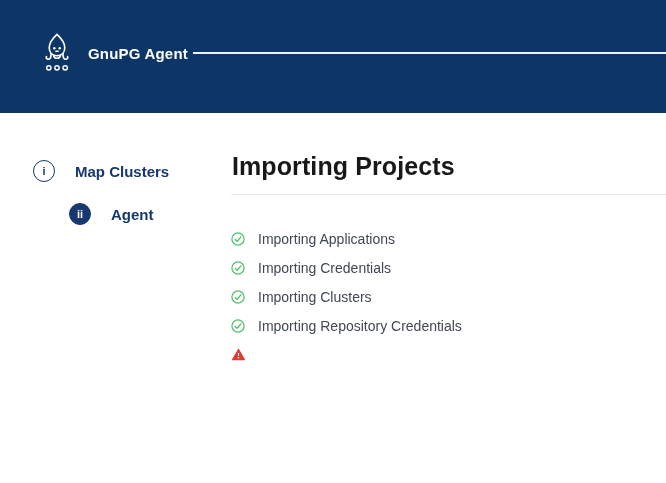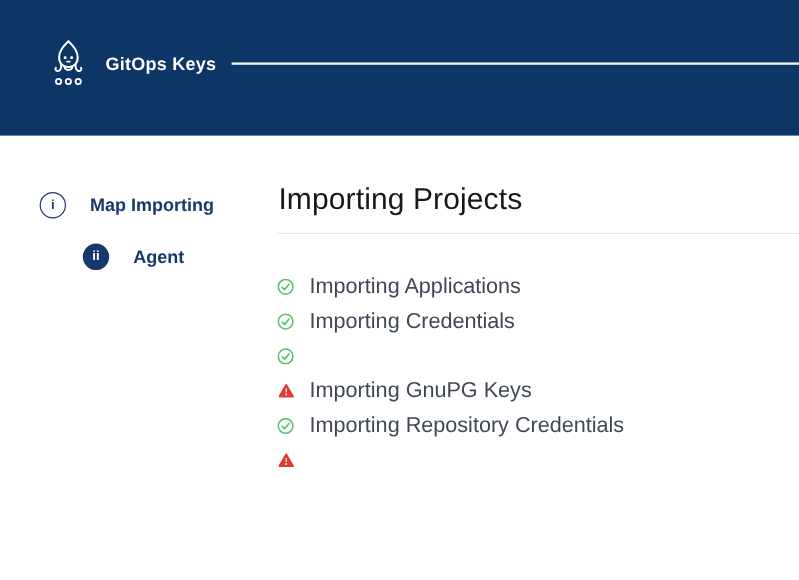--- a/index.html
+++ b/index.html
@@ -53,34 +53,34 @@
     margin-left: 20px;
     font-size: 15px; font-weight: 700;
     color: var(--navy, #17386e);
     white-space: nowrap;
   }
 
   
   .content { position: absolute; left: 231px; top: 151px; right: 0; }
   .page-title {
     margin: 0 0 0 1px;
-    font-size: 25px; line-height: 30px; font-weight: 400;
+    font-size: 25px; line-height: 30px; font-weight: 700;
     color: #17181a; letter-spacing: 0.1px;
   }
   .title-rule { margin-top: 13px; height: 1px; background: var(--divider, #e7e7e7); }
   .import-list { list-style: none; margin: 29px 0 0 0; padding: 0; }
   .import-row { display: flex; align-items: center; height: 29px; }
   .row-icon {
     width: 14px; height: 14px; flex: 0 0 auto;
     display: flex; align-items: center; justify-content: center;
   }
   .row-icon svg { display: block; }
   .row-label {
     margin-left: 13px;
-    font-size: 18px; color: var(--list-text, #404755);
+    font-size: 14px; color: var(--list-text, #404755);
     white-space: nowrap;
   }
 </style>
 </head>
 <body>
 
 <div class="app">
 
   <header class="topbar">
     <span class="logo">
@@ -94,28 +94,28 @@
         </g>
         <circle cx="18.7" cy="19.3" r="1.5" fill="#ffffff"></circle>
         <circle cx="25.3" cy="19.3" r="1.5" fill="#ffffff"></circle>
         <g stroke="#ffffff" stroke-width="1.8" fill="none">
           <circle cx="12" cy="43.4" r="2.7"></circle>
           <circle cx="22" cy="43.4" r="2.7"></circle>
           <circle cx="32" cy="43.4" r="2.7"></circle>
         </g>
       </svg>
     </span>
-    <span class="app-title">GitOps Keys</span>
+    <span class="app-title">GnuPG Agent</span>
     <div class="header-rule"></div>
   </header>
 
   <aside class="wizard-nav" id="wizard-steps">
       <div class="step">
         <span class="step-badge">i</span>
-        <span class="step-label">Map Importing</span>
+        <span class="step-label">Map Clusters</span>
       </div>
       <div class="step active">
         <span class="step-badge">ii</span>
         <span class="step-label">Agent</span>
       </div>
     </aside>
 
   <main class="content">
     <h1 class="page-title">Importing Projects</h1>
     <div class="title-rule"></div>
@@ -138,30 +138,21 @@
           </span>
           <span class="row-label">Importing Credentials</span>
         </li>
         <li class="import-row">
           <span class="row-icon">
             <svg viewBox="0 0 14 14" width="14" height="14">
               <circle cx="7" cy="7" r="6.1" fill="none" stroke="#57c071" stroke-width="1.3"></circle>
               <path d="M4.2 7.4 L6.2 9.3 L9.9 4.9" fill="none" stroke="#57c071" stroke-width="1.4" stroke-linecap="round" stroke-linejoin="round"></path>
             </svg>
           </span>
-        </li>
-        <li class="import-row">
-          <span class="row-icon">
-            <svg viewBox="0 0 14 14" width="13" height="13">
-              <path d="M7 1.6 L13.3 12.4 L0.7 12.4 Z" fill="#dd3c35" stroke="#dd3c35" stroke-width="1.4" stroke-linejoin="round"></path>
-              <rect x="6.45" y="5" width="1.1" height="3.7" rx="0.55" fill="#ffffff"></rect>
-              <circle cx="7" cy="10.4" r="0.8" fill="#ffffff"></circle>
-            </svg>
-          </span>
-          <span class="row-label">Importing GnuPG Keys</span>
+          <span class="row-label">Importing Clusters</span>
         </li>
         <li class="import-row">
           <span class="row-icon">
             <svg viewBox="0 0 14 14" width="14" height="14">
               <circle cx="7" cy="7" r="6.1" fill="none" stroke="#57c071" stroke-width="1.3"></circle>
               <path d="M4.2 7.4 L6.2 9.3 L9.9 4.9" fill="none" stroke="#57c071" stroke-width="1.4" stroke-linecap="round" stroke-linejoin="round"></path>
             </svg>
           </span>
           <span class="row-label">Importing Repository Credentials</span>
         </li>

